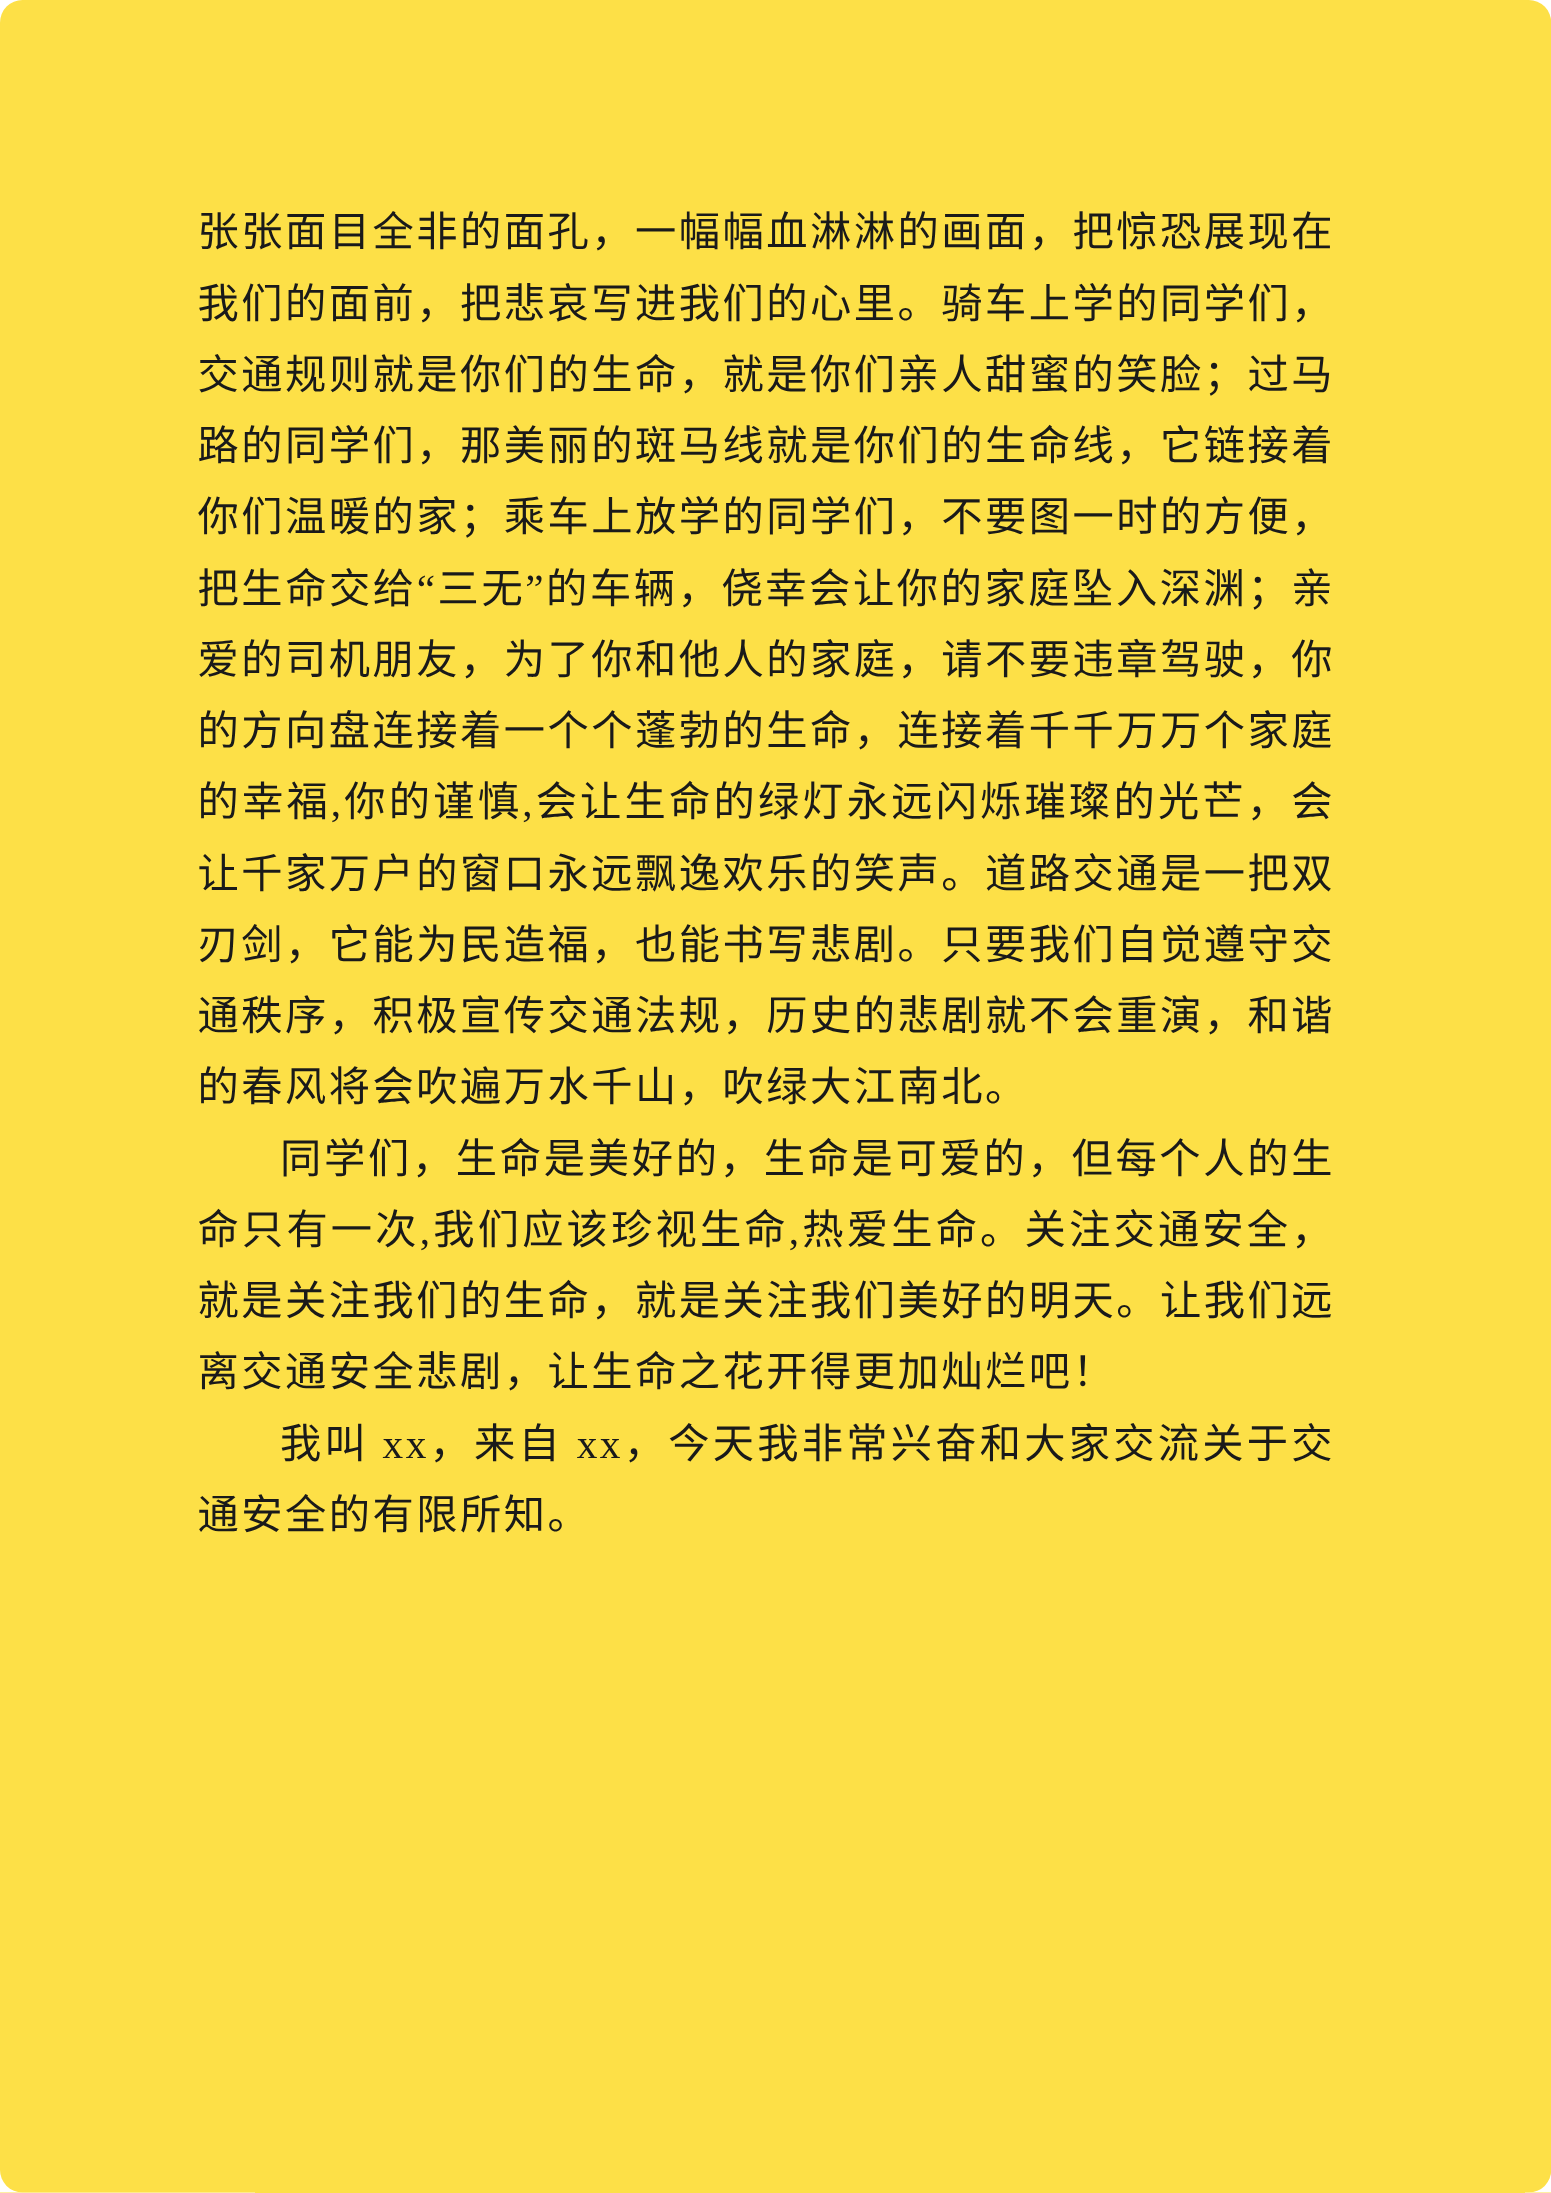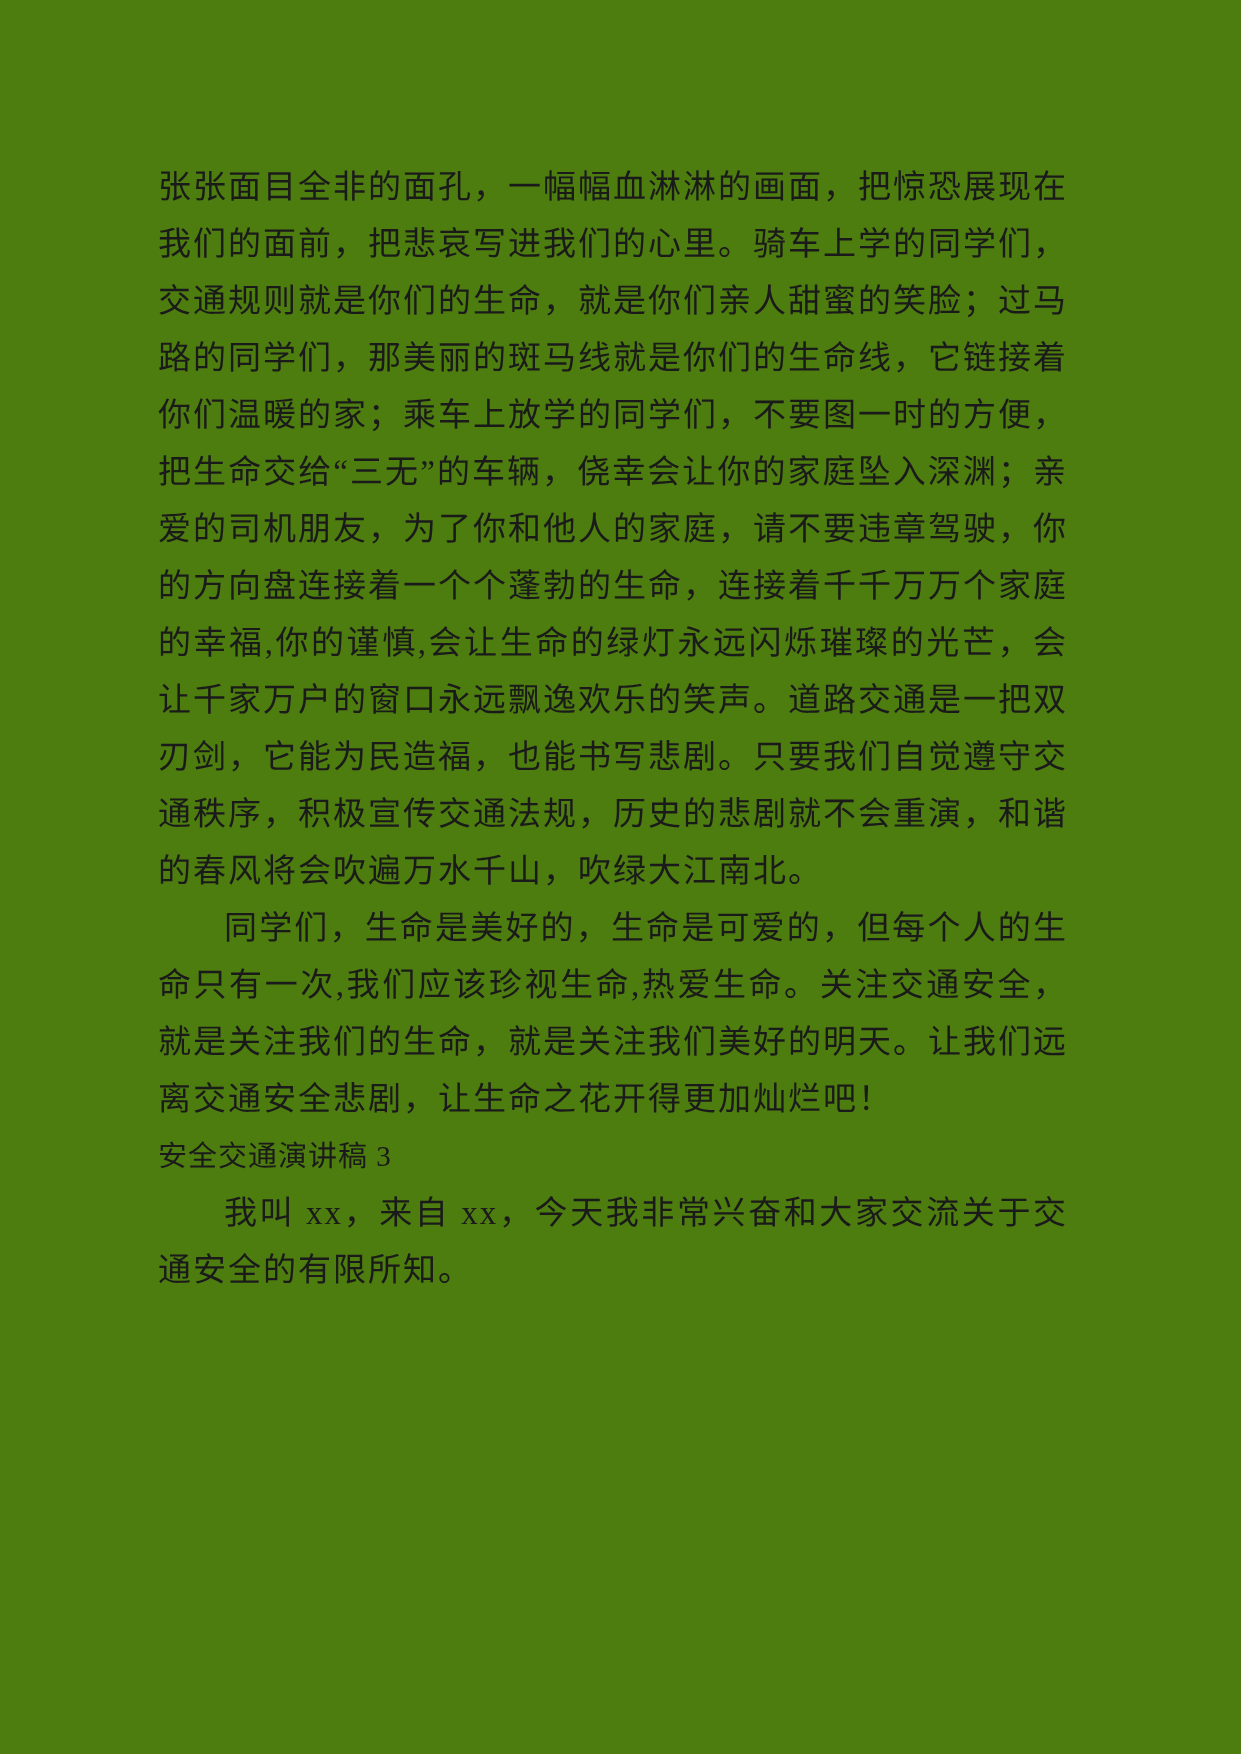--- a/index.html
+++ b/index.html
@@ -9,22 +9,23 @@
   body {
     width: 1241px;
     height: 1754px;
     background: #ffffff;
     font-family: "Liberation Serif", "DejaVu Serif", serif;
   }
   .page {
     position: relative;
     width: 1241px;
     height: 1754px;
-    background: #4d7c0f;
+    background: #fde047;
     overflow: hidden;
+    border-radius: 18px;
   }
   .text-block {
     position: absolute;
     left: 158px;
     top: 159px;
     width: 910px;
   }
   .text-block p {
     margin: 0;
     padding: 0;
@@ -44,16 +45,15 @@
     text-align: left;
   }
 </style>
 </head>
 <body>
 
 <div class="page">
   <div class="text-block">
     <p class="body">张张面目全非的面孔，一幅幅血淋淋的画面，把惊恐展现在我们的面前，把悲哀写进我们的心里。骑车上学的同学们，交通规则就是你们的生命，就是你们亲人甜蜜的笑脸；过马路的同学们，那美丽的斑马线就是你们的生命线，它链接着你们温暖的家；乘车上放学的同学们，不要图一时的方便，把生命交给“三无”的车辆，侥幸会让你的家庭坠入深渊；亲爱的司机朋友，为了你和他人的家庭，请不要违章驾驶，你的方向盘连接着一个个蓬勃的生命，连接着千千万万个家庭的幸福,你的谨慎,会让生命的绿灯永远闪烁璀璨的光芒，会让千家万户的窗口永远飘逸欢乐的笑声。道路交通是一把双刃剑，它能为民造福，也能书写悲剧。只要我们自觉遵守交通秩序，积极宣传交通法规，历史的悲剧就不会重演，和谐的春风将会吹遍万水千山，吹绿大江南北。</p>
     <p class="body indent">同学们，生命是美好的，生命是可爱的，但每个人的生命只有一次,我们应该珍视生命,热爱生命。关注交通安全，就是关注我们的生命，就是关注我们美好的明天。让我们远离交通安全悲剧，让生命之花开得更加灿烂吧！</p>
-    <p class="heading">安全交通演讲稿 3</p>
     <p class="body indent">我叫 xx，来自 xx，今天我非常兴奋和大家交流关于交通安全的有限所知。</p>
   </div>
 </div>
 
 </body></html>

